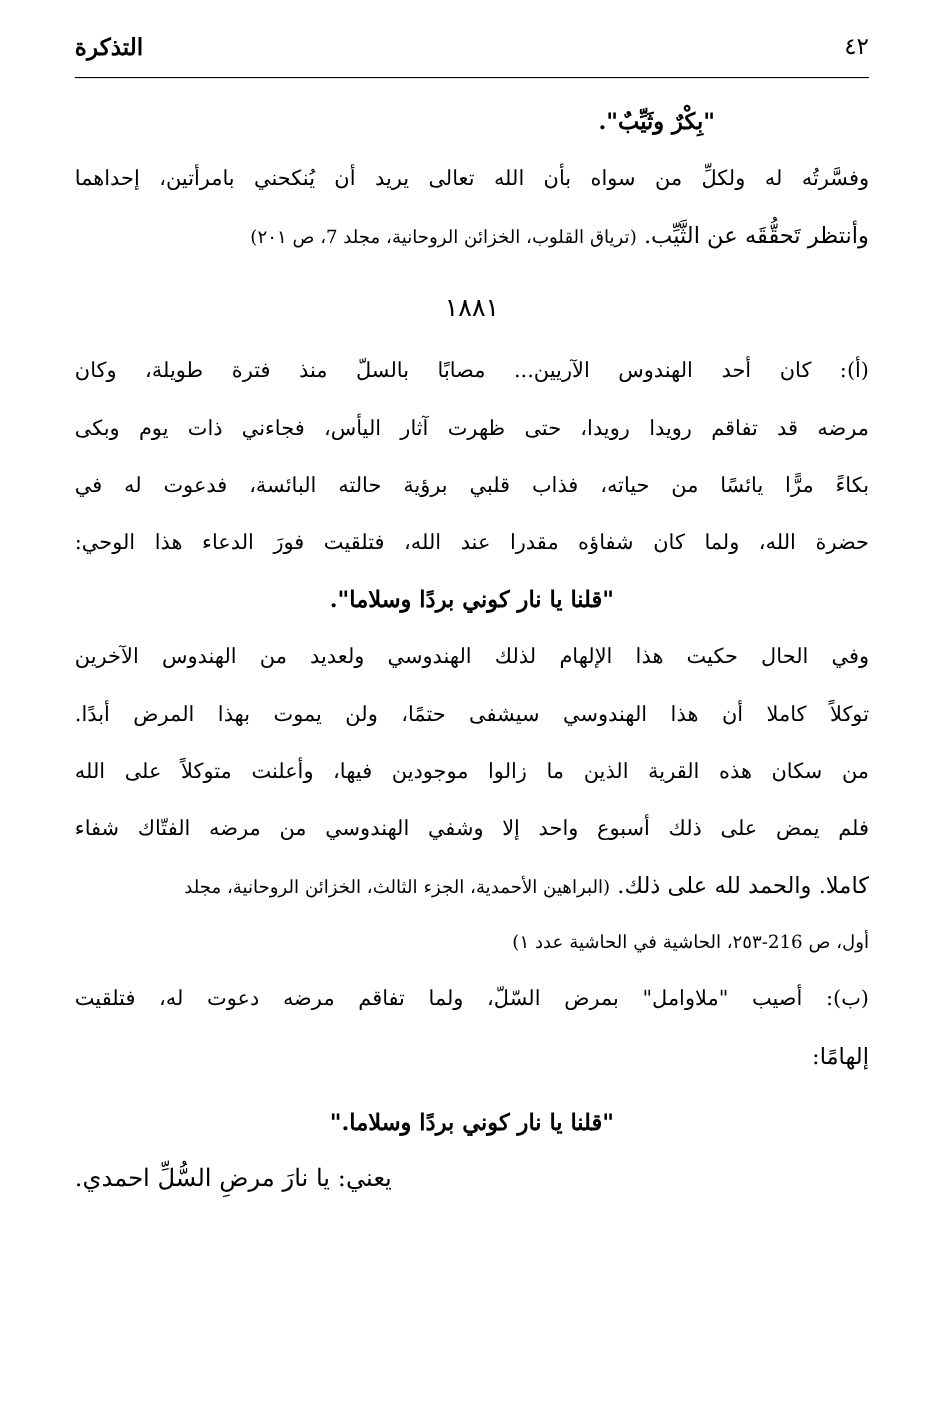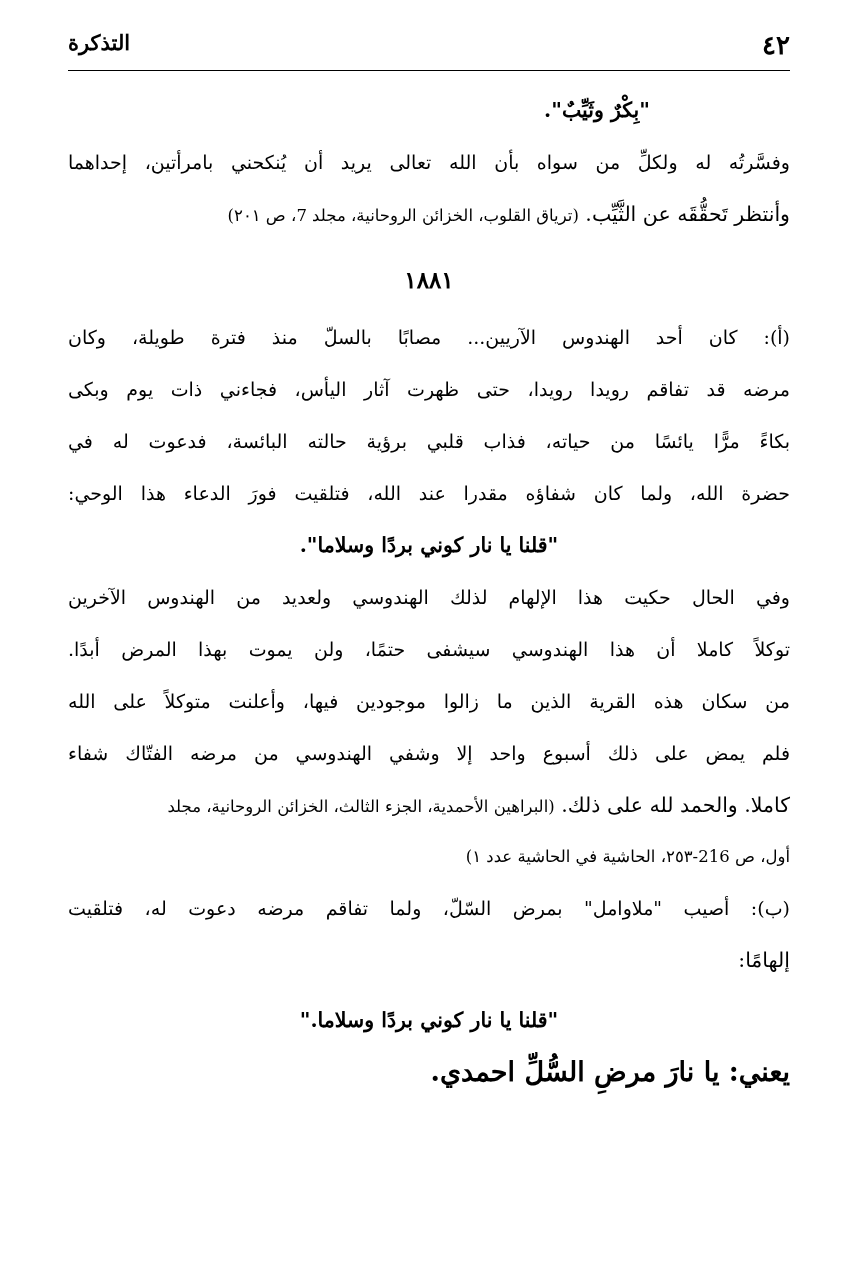--- a/index.html
+++ b/index.html
@@ -30,22 +30,22 @@
     align-items: flex-start;
     border-bottom: 1.5px solid #000;
     padding-bottom: 6px;
   }
   .header-title {
     font-size: 21px;
     font-weight: bold;
     letter-spacing: 0px;
   }
   .header-page {
-    font-size: 26px;
-    font-weight: bold;
+    font-size: 21px;
+    font-weight: normal;
     direction: rtl;
   }
   .content {
     position: absolute;
     top: 84px;
     right: 68px;
     left: 68px;
     text-align: justify;
     direction: rtl;
   }
@@ -72,35 +72,34 @@
   }
   .quote-right {
     font-size: 20.5px;
     font-weight: bold;
     line-height: 52px;
     text-align: right;
     padding-right: 140px;
   }
   .num-center {
     font-size: 23px;
-    font-weight: bold;
+    font-weight: normal;
     line-height: 62px;
     text-align: center;
     letter-spacing: 1px;
   }
   .ref {
     font-size: 16.5px;
     line-height: 50px;
   }
   .spacer-sm { height: 8px; }
   .center-line {
-    font-size: 27px;
+    font-size: 22px;
     line-height: 52px;
-    text-align: right;
-    font-weight: bold;
+    text-align: left;
   }
   .block {
     margin-bottom: 0px;
   }
 </style>
 </head>
 <body>
 
 <div class="page">
 

